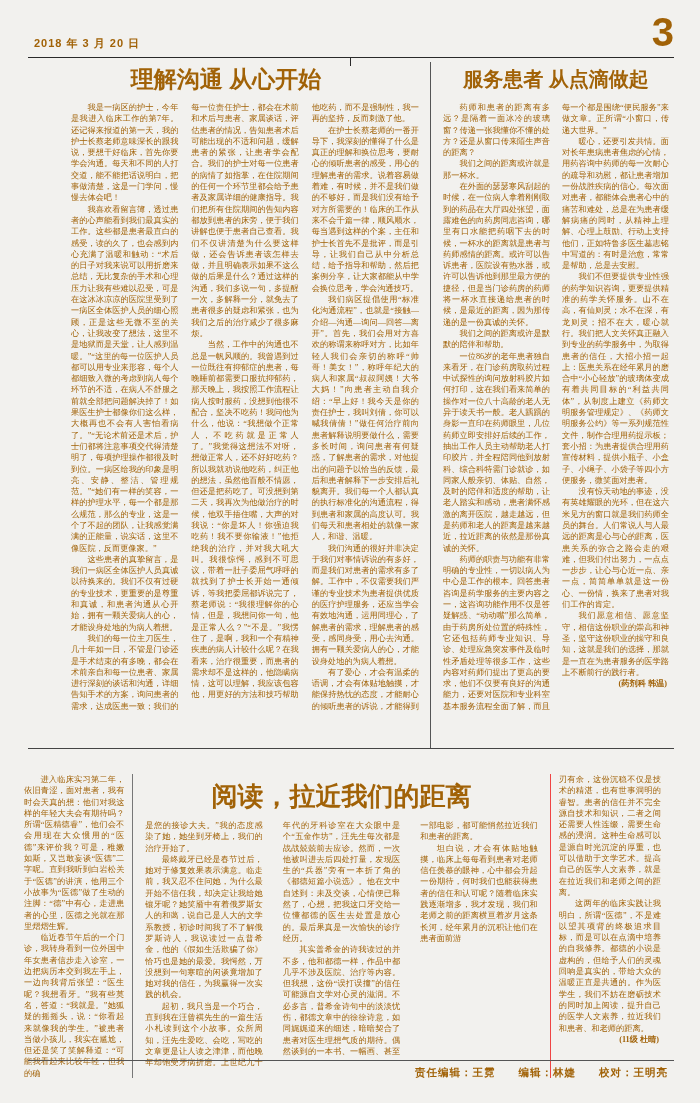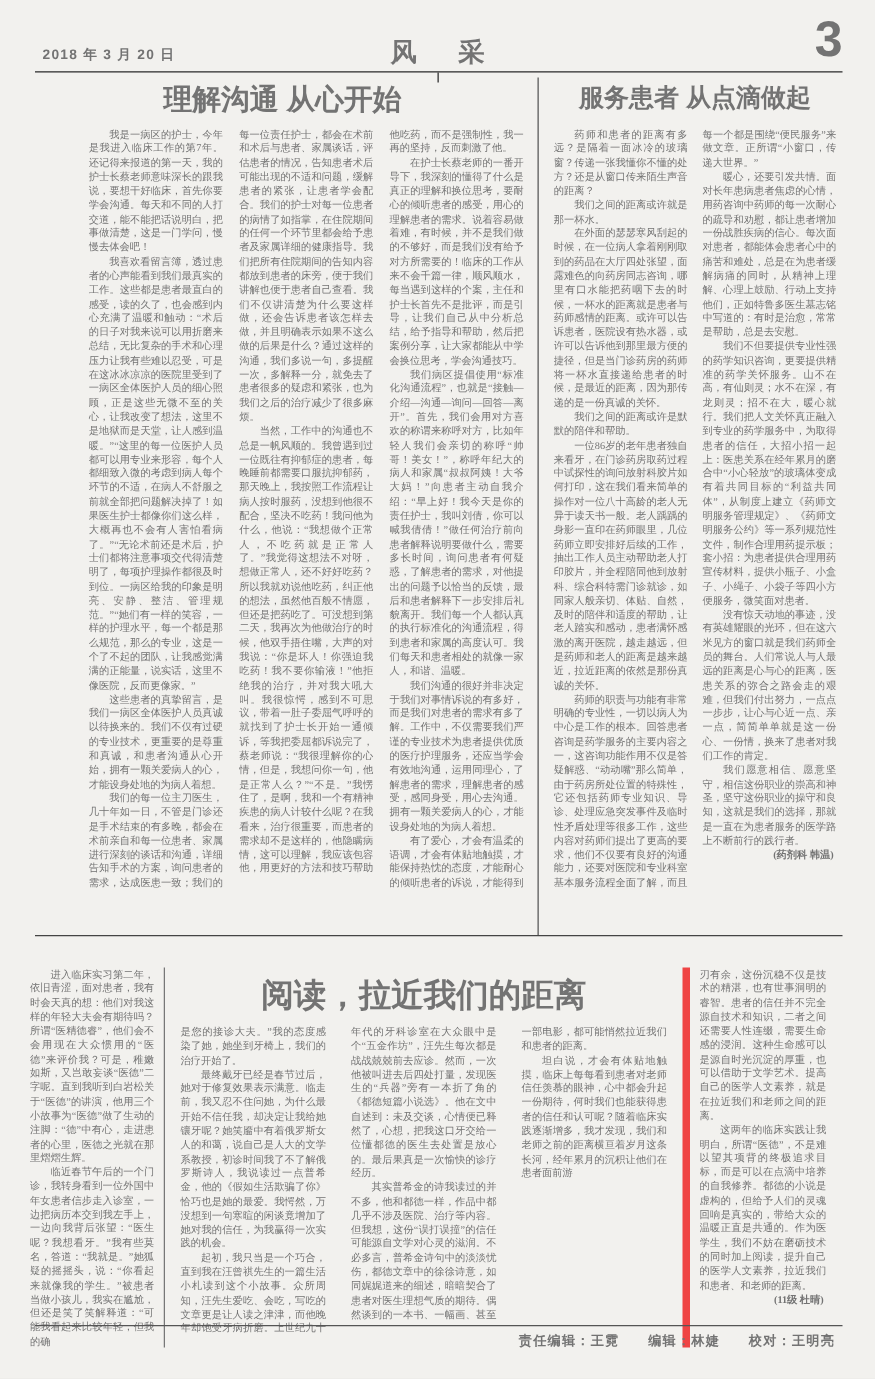--- a/index.html
+++ b/index.html
@@ -1,16 +1,16 @@
 <!DOCTYPE html>
 <html><head>
 <meta charset="utf-8">
 <style>
   html,body{margin:0;padding:0;background:#e9e8e5;}
-  .page{position:relative;width:700px;height:1103px;background:#f2f1ee;color:#737373;
+  .page{position:relative;width:700px;height:1103px;background:#f2f1ee;color:#a16207;
         font-family:"Liberation Serif","DejaVu Serif",serif;overflow:hidden;}
   
   .hdr-date{position:absolute;left:34px;top:36px;font-family:"Liberation Sans","DejaVu Sans",sans-serif;
             font-weight:bold;font-size:11px;letter-spacing:1px;}
   .hdr-masthead{position:absolute;left:0;right:0;top:28px;text-align:center;
             font-size:21px;font-weight:bold;letter-spacing:14px;text-indent:14px;}
   .hdr-pagenum{position:absolute;right:26px;top:12px;font-family:"Liberation Sans","DejaVu Sans",sans-serif;
             font-weight:bold;font-size:40px;line-height:40px;}
   .hdr-rule{position:absolute;left:28px;right:26px;top:57px;border-top:1.6px solid #2a2a2a;}
   .hdr-tick{position:absolute;left:350px;top:58px;width:1px;height:8px;background:#2a2a2a;}
@@ -24,38 +24,37 @@
   .cols{font-size:8.2px;line-height:11.3px;text-align:justify;overflow:hidden;column-fill:auto;}
   .cols p{margin:0;text-indent:2em;}
   .cols-left{column-count:3;column-gap:13px;height:612px;margin-left:38px;}
   .cols-right{column-count:2;column-gap:12px;height:612px;}
   .byline{text-align:right;font-weight:bold;text-indent:0 !important;padding-right:2px;}
   .no-first-indent p:first-child{text-indent:0;}
   
   .bot-rule{position:absolute;left:28px;right:26px;top:748px;border-top:1px solid #444;}
   .bottom{position:absolute;left:24px;top:754px;width:637px;height:304px;display:flex;margin-top:20px;}
   .bot-a{width:102px;}
-  .bot-center{width:399px;margin:0 8px;border-left:1px solid #777;border-right:6px solid #ef4444;padding:0 12px;}
+  .bot-center{width:399px;margin:0 8px;border-left:1px solid #777;border-right:1px solid #ef4444;padding:0 12px;}
   .bot-title{height:46px;line-height:44px;text-align:center;font-family:"Liberation Sans","DejaVu Sans",sans-serif;
              font-weight:bold;font-size:26px;}
   .bot-cols{column-count:3;column-gap:20px;height:256px;}
   .bot-side{height:304px;}
   .bot-f{width:104px;}
   
   .ftr-rule{position:absolute;left:28px;right:26px;top:1060px;border-top:1px solid #555;}
   .ftr-credits{position:absolute;right:32px;top:1066px;font-family:"Liberation Sans","DejaVu Sans",sans-serif;
              font-weight:bold;font-size:10.5px;letter-spacing:1px;}
 </style>
 </head>
 <body>
 
 <div class="page">
 
   <div class="hdr-date">2018 年 3 月 20 日</div>
-  <div class="hdr-masthead">风 采</div>
   <div class="hdr-pagenum">3</div>
   <div class="hdr-rule"></div>
   <div class="hdr-tick"></div>
 
   <div class="articles">
 
     <div class="art-left">
       <h2>理解沟通 从心开始</h2>
       <div class="cols cols-left">
           <p>我是一病区的护士，今年是我进入临床工作的第7年。还记得来报道的第一天，我的护士长蔡老师意味深长的跟我说，要想干好临床，首先你要学会沟通。每天和不同的人打交道，能不能把话说明白，把事做清楚，这是一门学问，慢慢去体会吧！</p>

